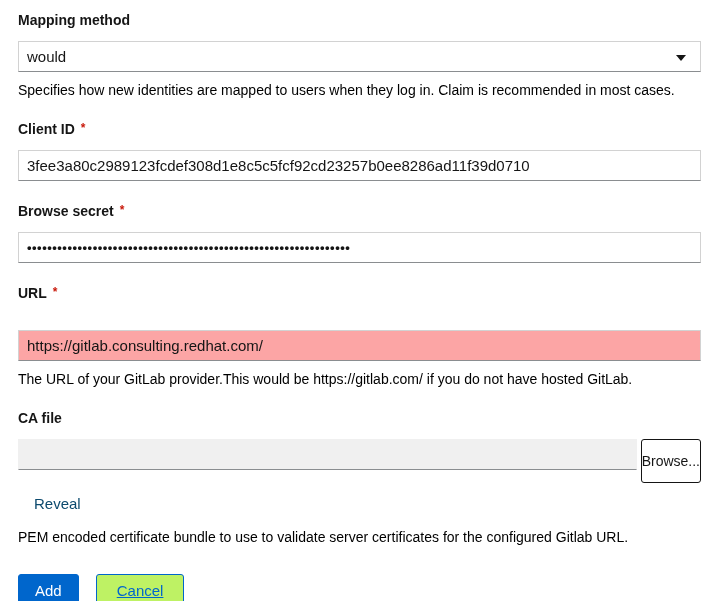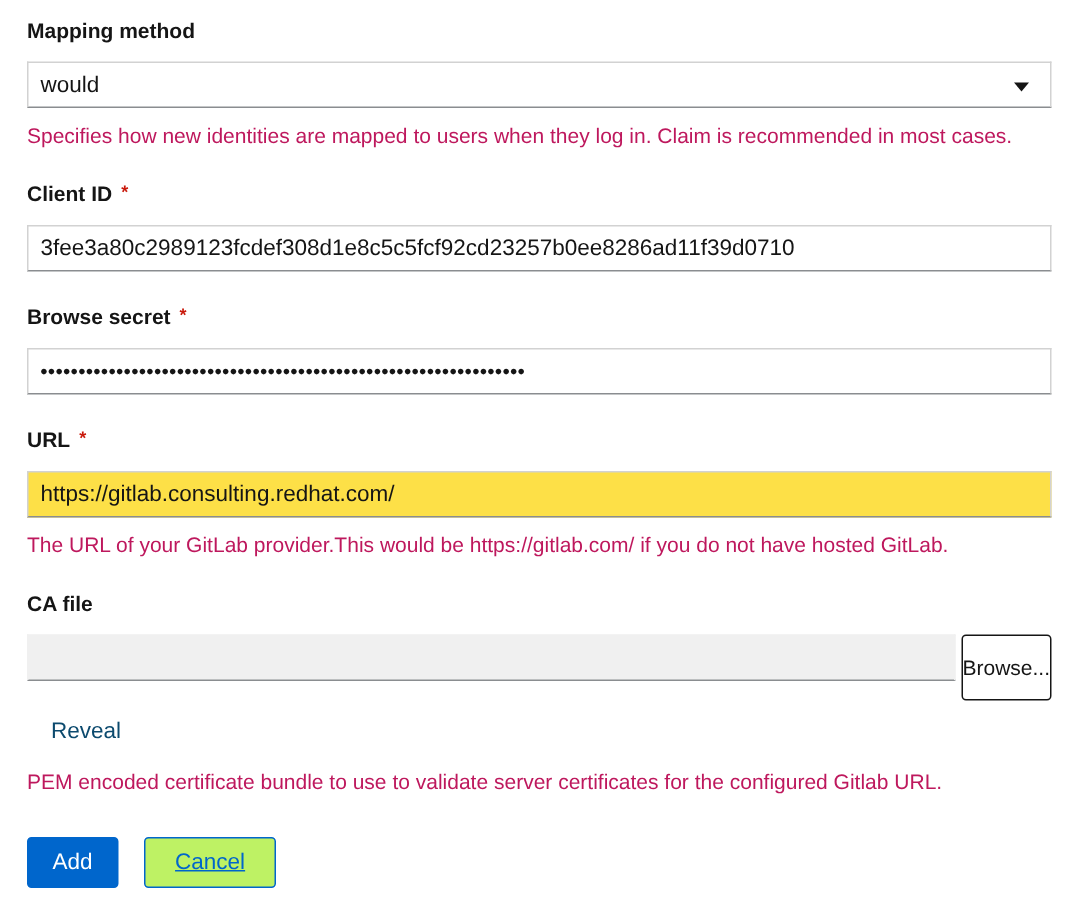--- a/index.html
+++ b/index.html
@@ -54,31 +54,31 @@
     height: 31px;
     border: 1px solid #d2d2d2;
     border-bottom-color: #8a8d90;
     background: #ffffff;
     padding: 0 8px;
     font-family: "Liberation Sans", sans-serif;
     font-size: 15px;
     color: #151515;
     outline: none;
   }
-  .text-input.autofill { background: #fde047; }
+  .text-input.autofill { background: #fca5a5; margin-top: 16px; }
   .text-input.masked {
     font-size: 13px;
     font-weight: 700;
     letter-spacing: 0.5px;
   }
   .helper-text {
     margin-top: 9px;
     font-size: 14px;
     line-height: 1.3;
-    color: #be185d;
+    color: #000000;
   }
   .file-row { display: flex; align-items: stretch; gap: 4px; }
   .file-row .file-filename {
     flex: 1;
     height: 31px;
     background: #f0f0f0;
     border: 1px solid #f0f0f0;
     border-bottom-color: #8a8d90;
     padding: 0 8px;
     font-family: "Liberation Sans", sans-serif;

